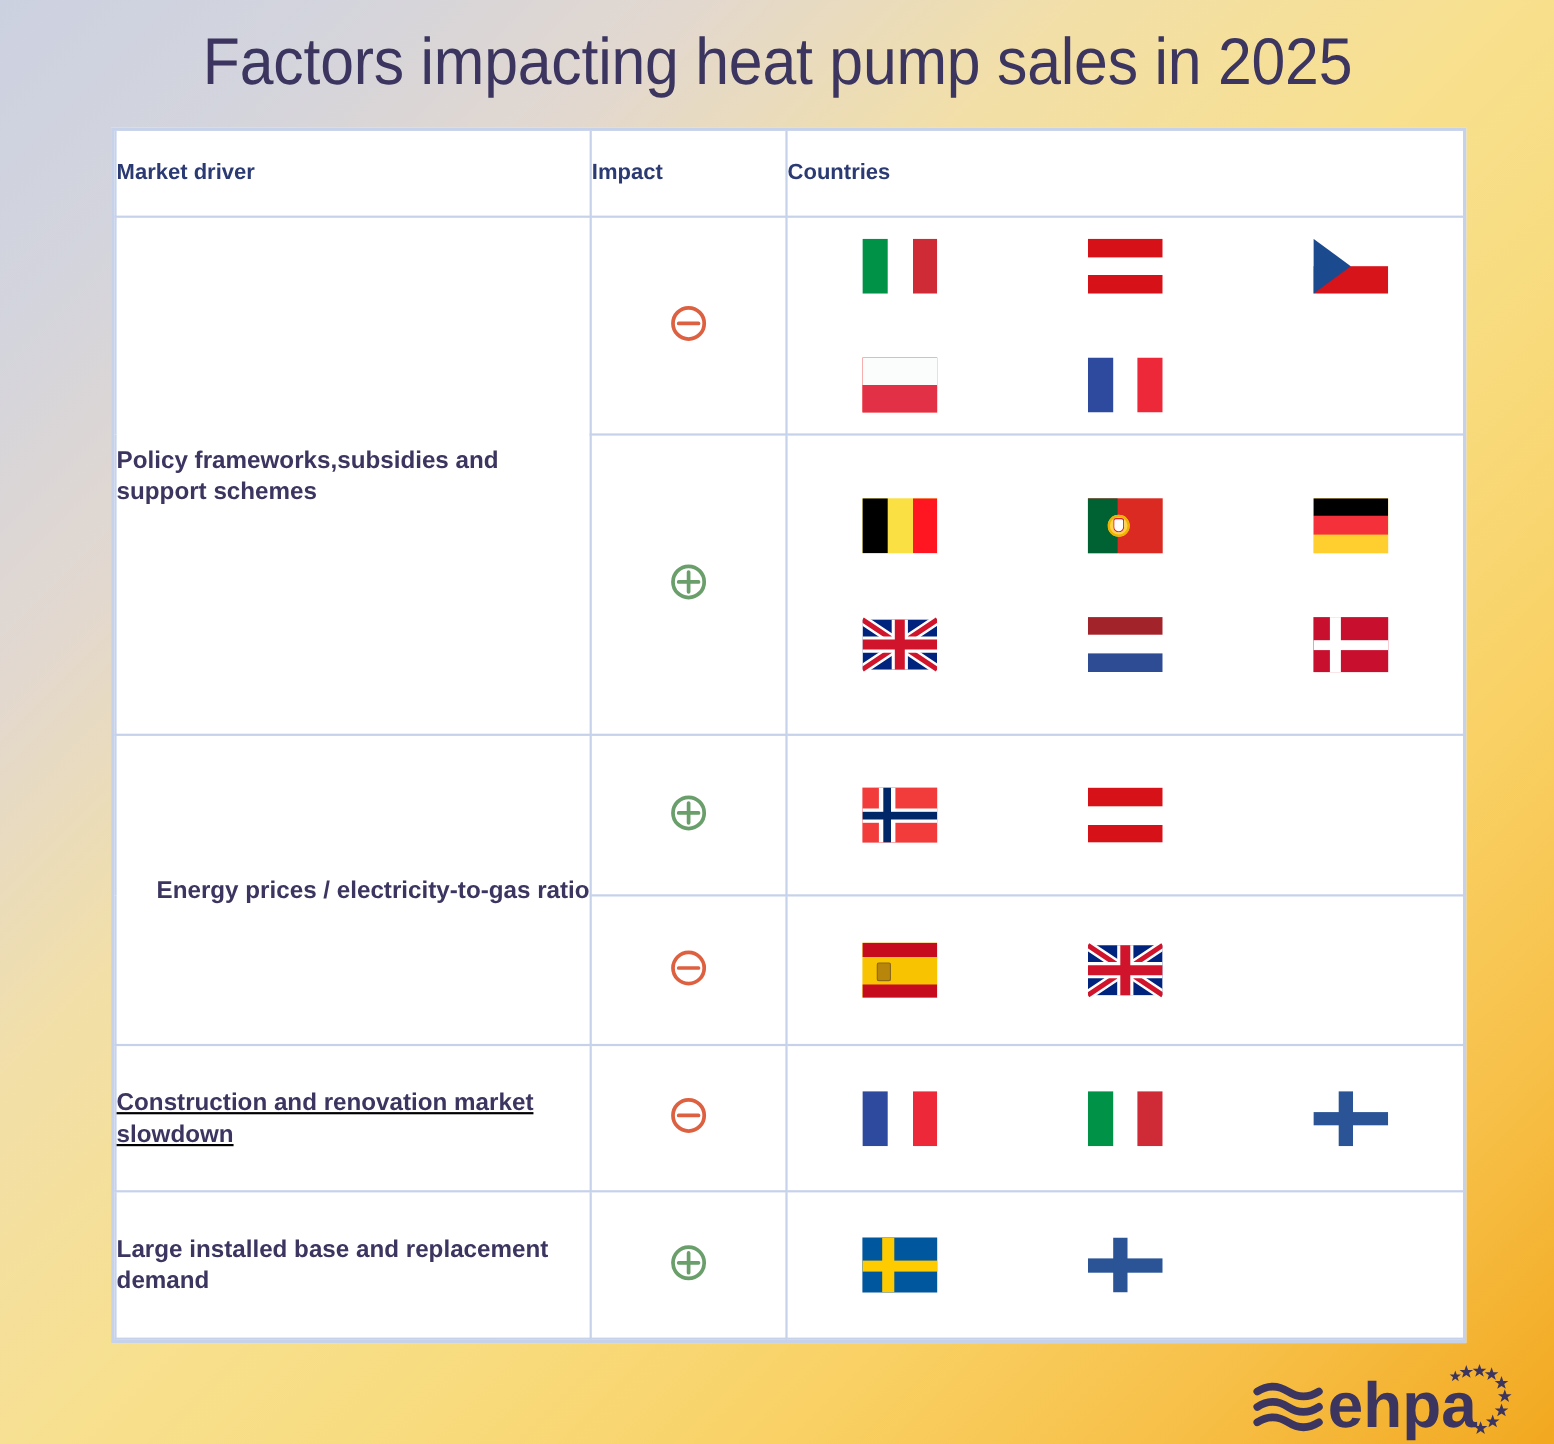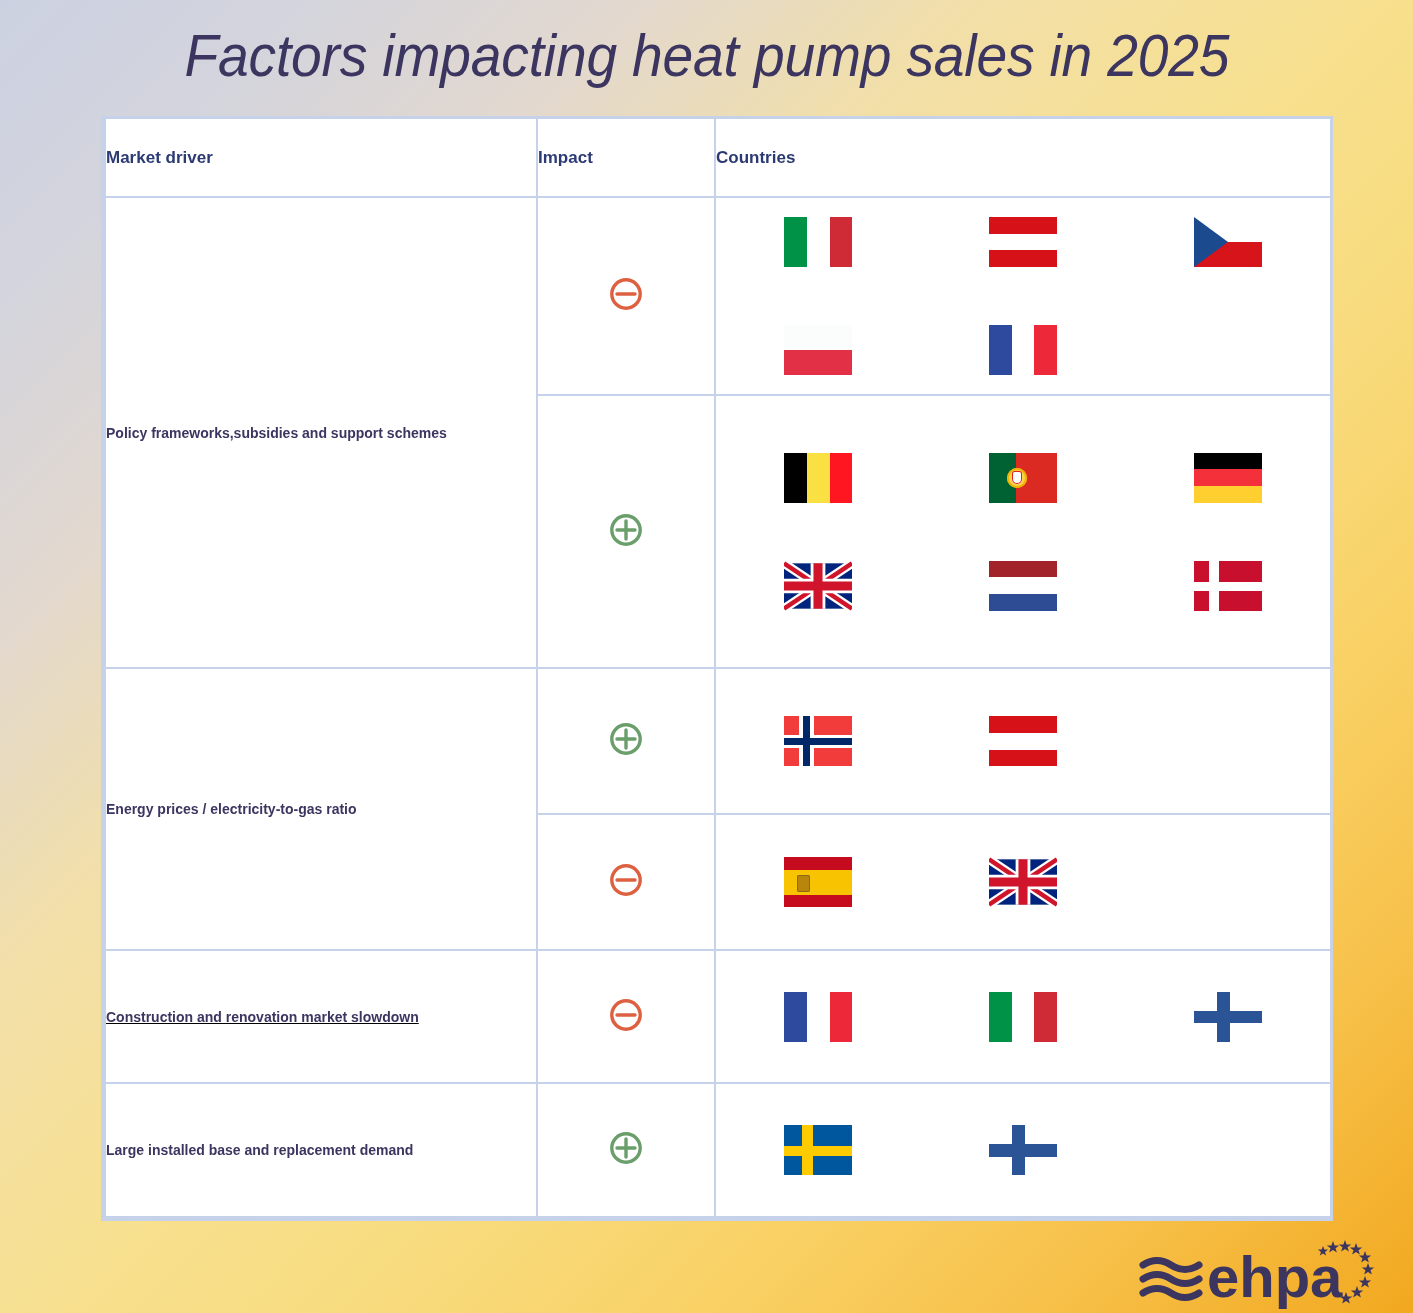--- a/index.html
+++ b/index.html
@@ -29,21 +29,20 @@
 
   
   .title-bar {
     position: absolute;
     left: 0; top: 0;
     width: 1413px;
     height: 110px;
     display: flex;
     align-items: center;
     justify-content: center;
-    font-style: italic;
   }
   .page-title {
     font-size: 60px;
     font-weight: 400;
     color: #3b3560;
     letter-spacing: -0.2px;
     transform: scaleX(0.92);
     white-space: nowrap;
   }
 
@@ -71,33 +70,33 @@
   }
   .tbl tr:first-child th { border-top: none; }
   .col-driver { width: 432px; }
   .col-impact { width: 178px; }
   .col-countries { width: 616px; }
 
   
   .hdr {
     height: 78px;
     text-align: left;
-    font-size: 17px;
+    font-size: 20px;
     font-weight: bold;
     color: #2b3a73;
     padding-left: 22px;
   }
   .hdr.impact-hdr { }
 
   
   .driver-cell {
     padding: 0 20px 0 22px;
   }
   .driver-text {
-    font-size: 14px;
+    font-size: 22px;
     font-weight: bold;
     color: #3b3560;
     line-height: 1.3;
   }
 
   
   .impact-cell { text-align: center; }
   .impact-icon {
     display: inline-block;
     width: 44px; height: 44px;
@@ -303,21 +302,21 @@
               </span>
               <span class="flag-slot">
                 <span class="flag fl-nl" title="Netherlands"></span>
               </span>
               <span class="flag-slot">
                 <span class="flag fl-dk" title="Denmark"></span>
               </span>
             </div>
           </td>
         </tr>
-        <tr style="height: 140px;">
+        <tr style="height: 140px; text-align: right;">
           <td class="driver-cell" rowspan="2">
             <div class="driver-text">Energy prices / electricity-to-gas ratio</div>
           </td>
           <td class="impact-cell"><svg class="impact-icon" viewBox="0 0 44 44">
     <circle cx="22" cy="22" r="14.2" fill="none" stroke="#6a9e6a" stroke-width="3.4"></circle>
               <path d="M22 13 V31 M13 22 H31" stroke="#6a9e6a" stroke-width="3.4" stroke-linecap="round"></path>
             </svg></td>
           <td class="countries-cell">
             <div class="flag-grid">
               <span class="flag-slot">

